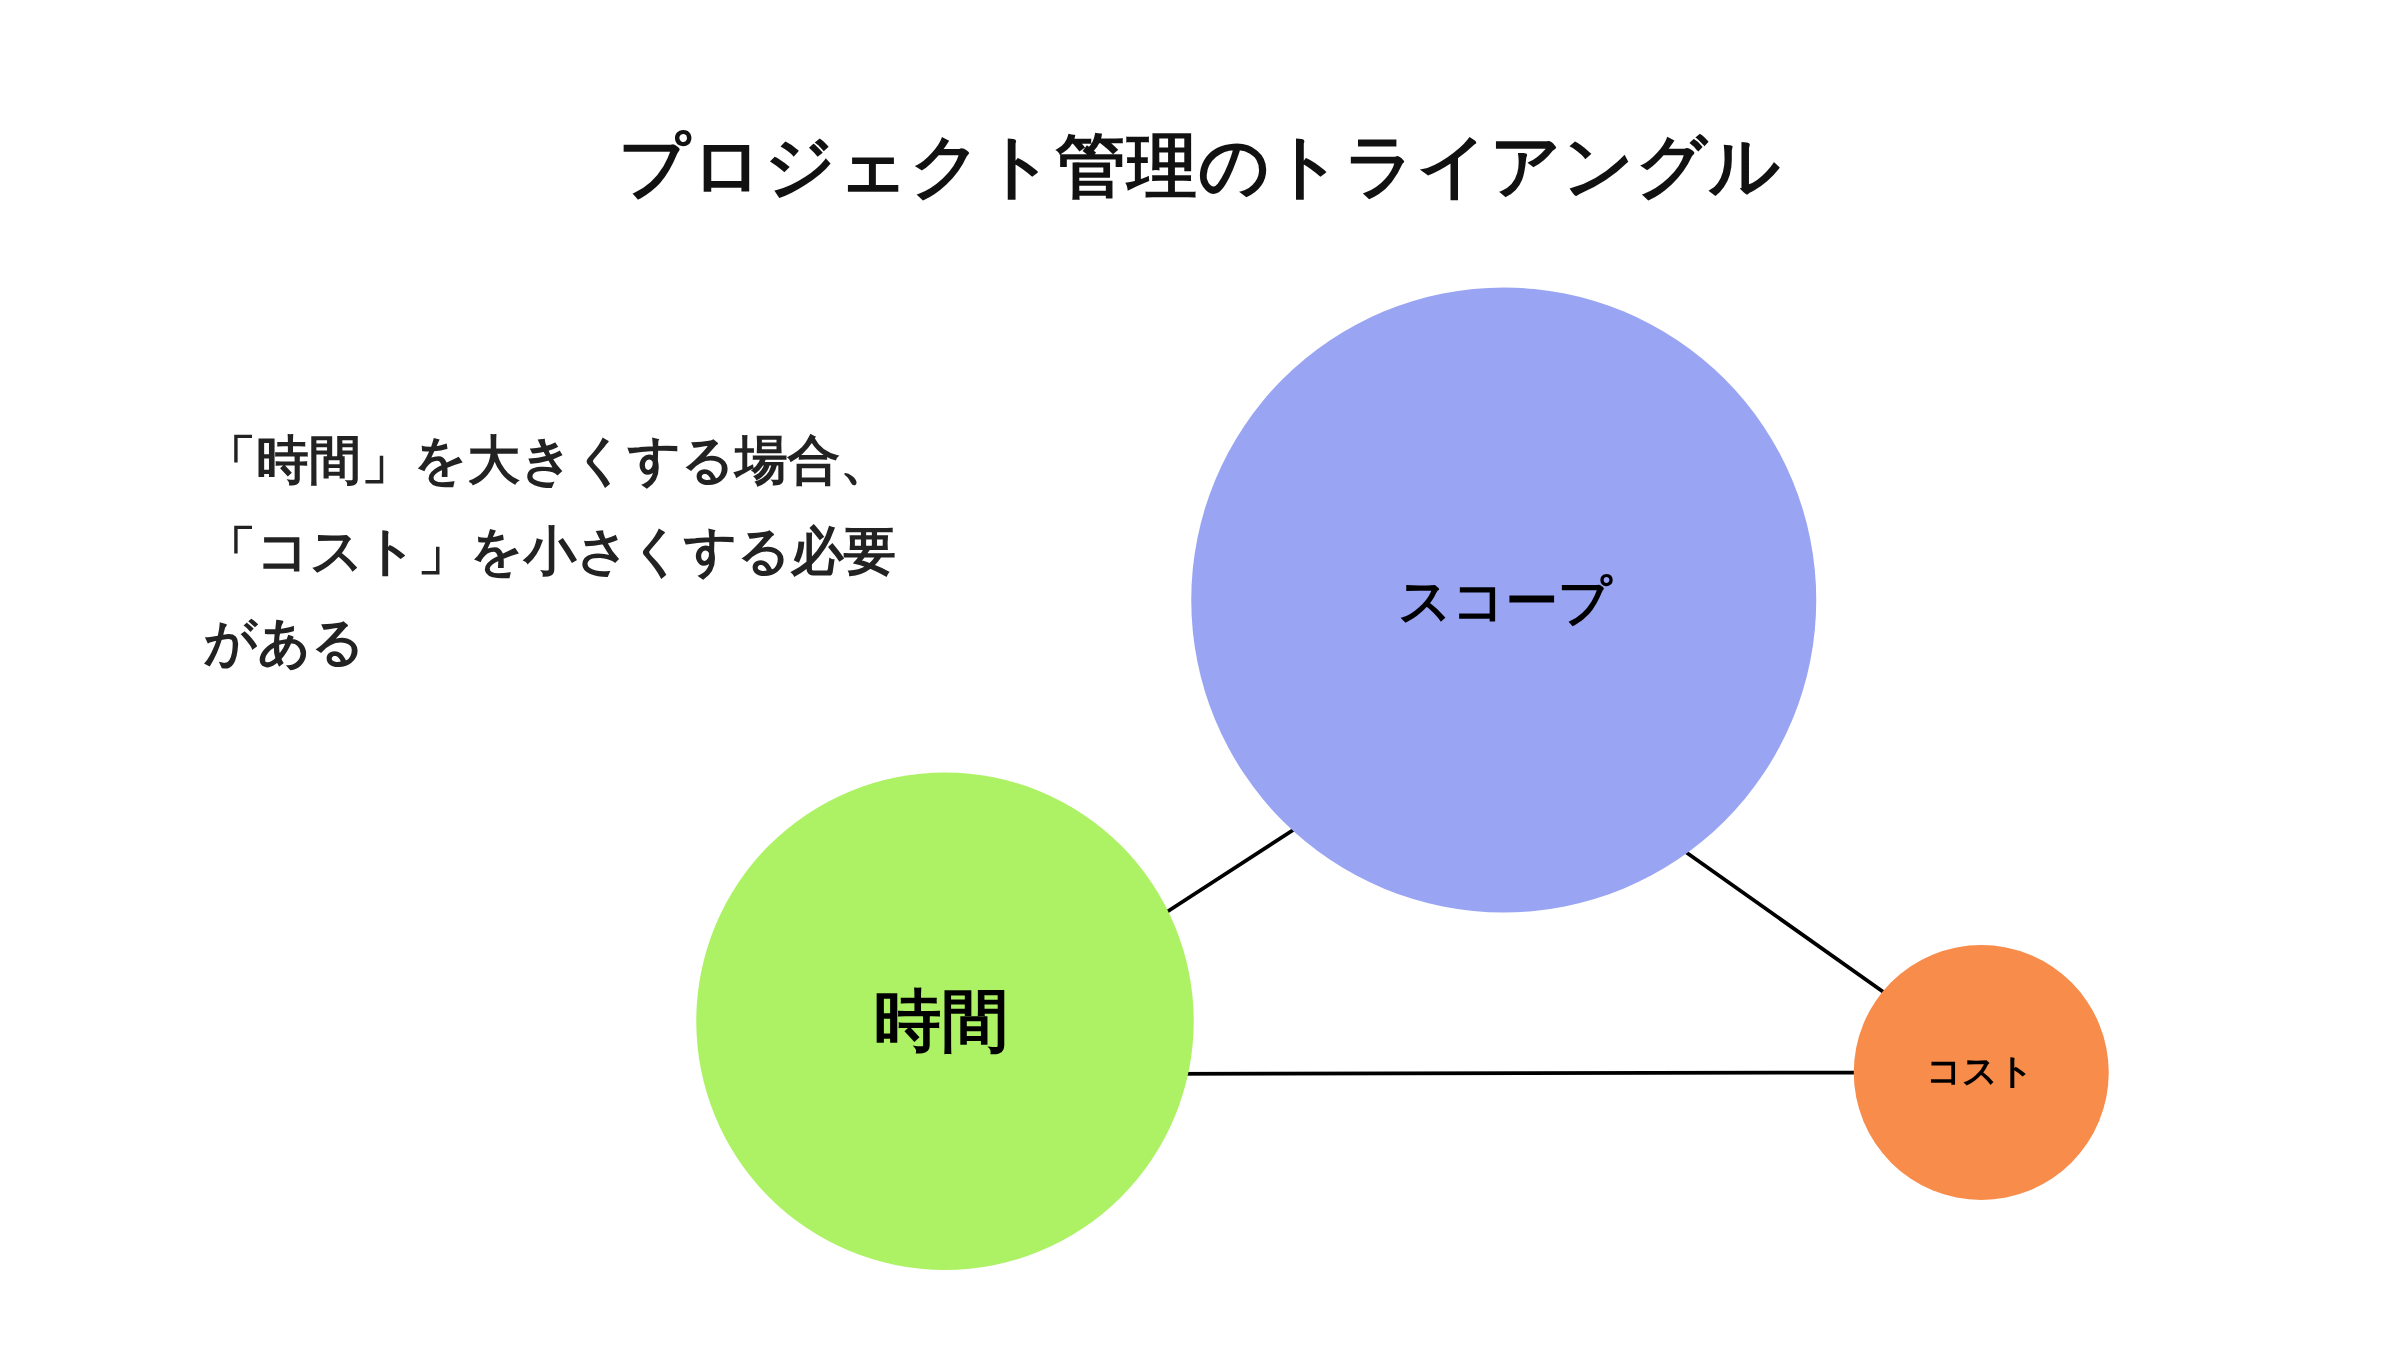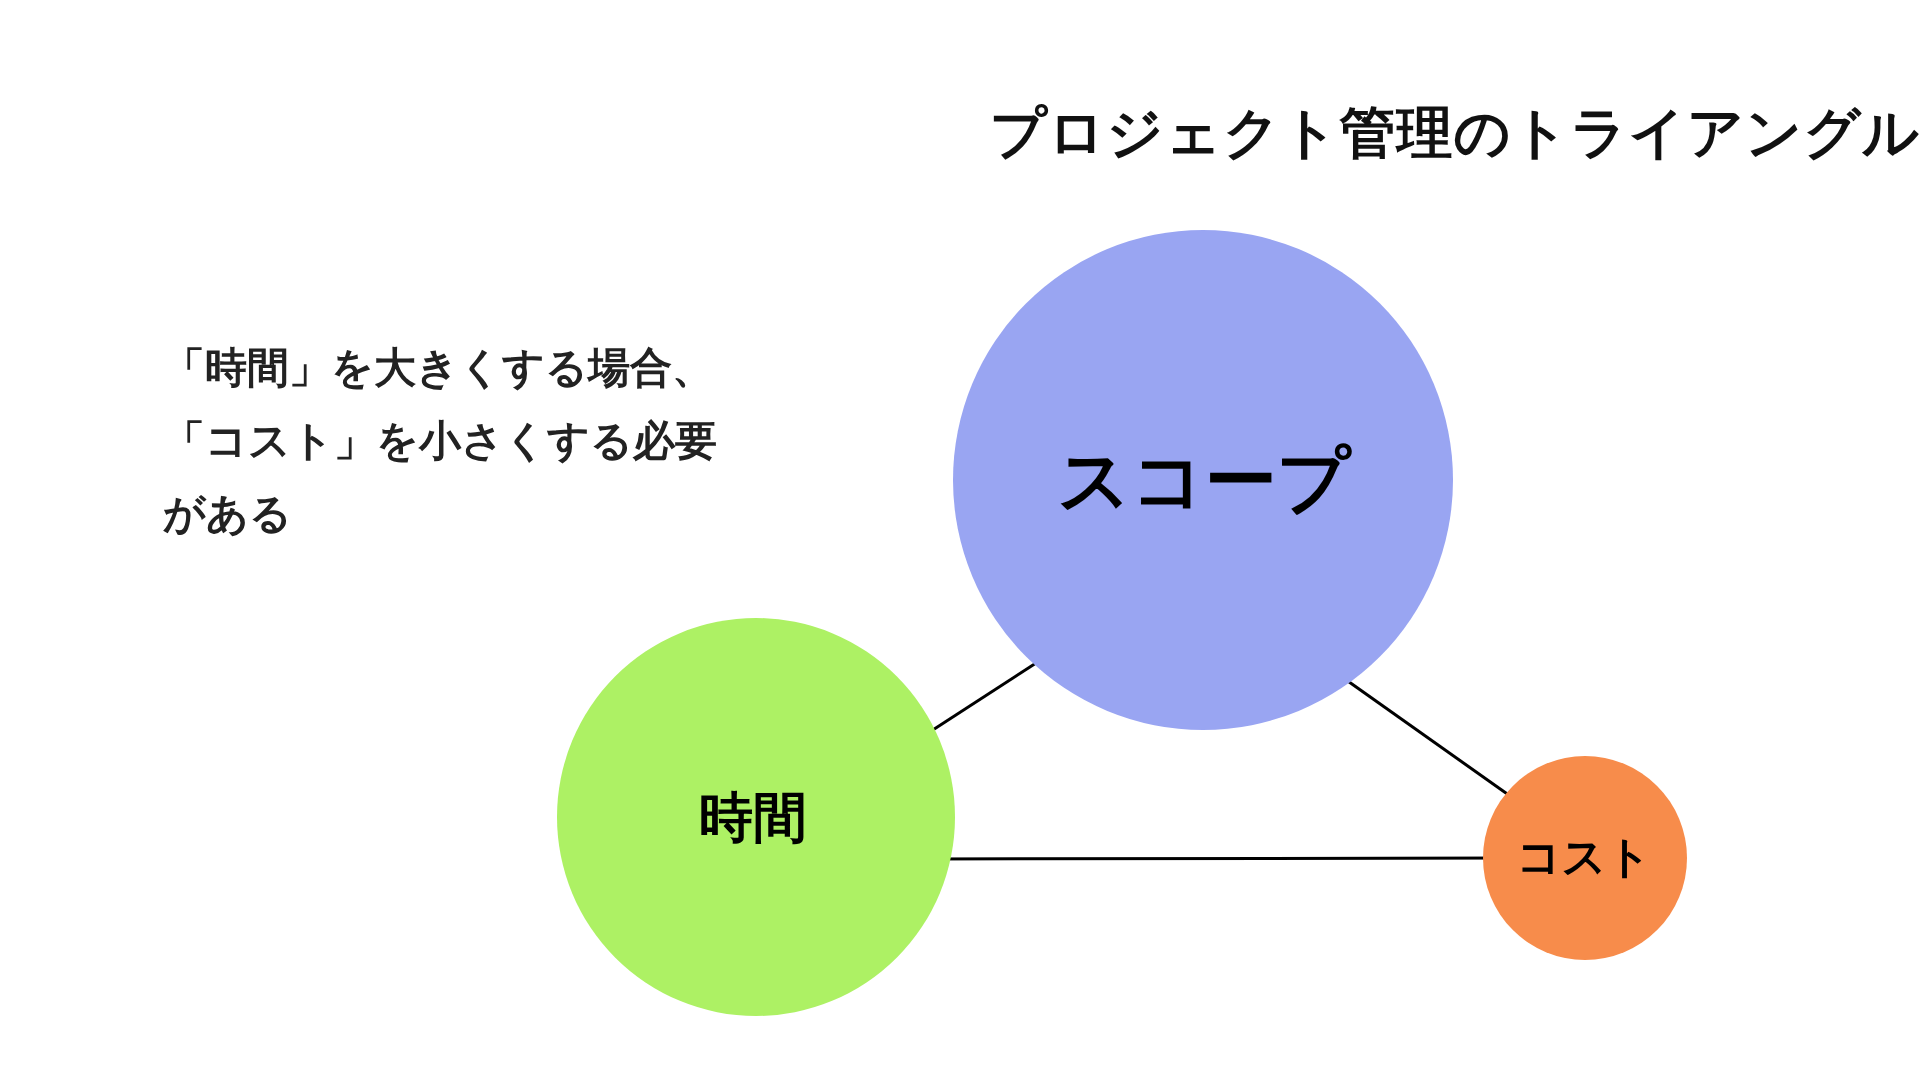--- a/index.html
+++ b/index.html
@@ -13,21 +13,21 @@
     width: 1920px;
     height: 1080px;
     background: #ffffff;
     overflow: hidden;
   }
   .title {
     position: absolute;
     top: 96px;
     left: 0;
     width: 100%;
-    text-align: right;
+    text-align: center;
     font-size: 56px;
     font-weight: 700;
     color: #111111;
     letter-spacing: 1px;
   }
   .annotation {
     position: absolute;
     left: 163px;
     top: 331px;
     width: 640px;
@@ -45,23 +45,23 @@
     width: 1920px;
     height: 1080px;
   }
   .node-label {
     position: absolute;
     transform: translate(-50%, -50%);
     font-weight: 700;
     color: #000000;
     white-space: nowrap;
   }
-  .label-scope { left: 1204px; top: 481px; font-size: 72px; }
+  .label-scope { left: 1204px; top: 481px; font-size: 42px; }
   .label-time  { left: 753px;  top: 818px; font-size: 54px; font-family: Liberation Mono, monospace; }
-  .label-cost  { left: 1584px; top: 857px; font-size: 44px; }
+  .label-cost  { left: 1584px; top: 857px; font-size: 28px; }
 </style>
 </head>
 <body>
 
 <div class="canvas">
 
   <div class="title">プロジェクト管理のトライアングル</div>
 
   <div class="annotation">「時間」を大きくする場合、
 「コスト」を小さくする必要

